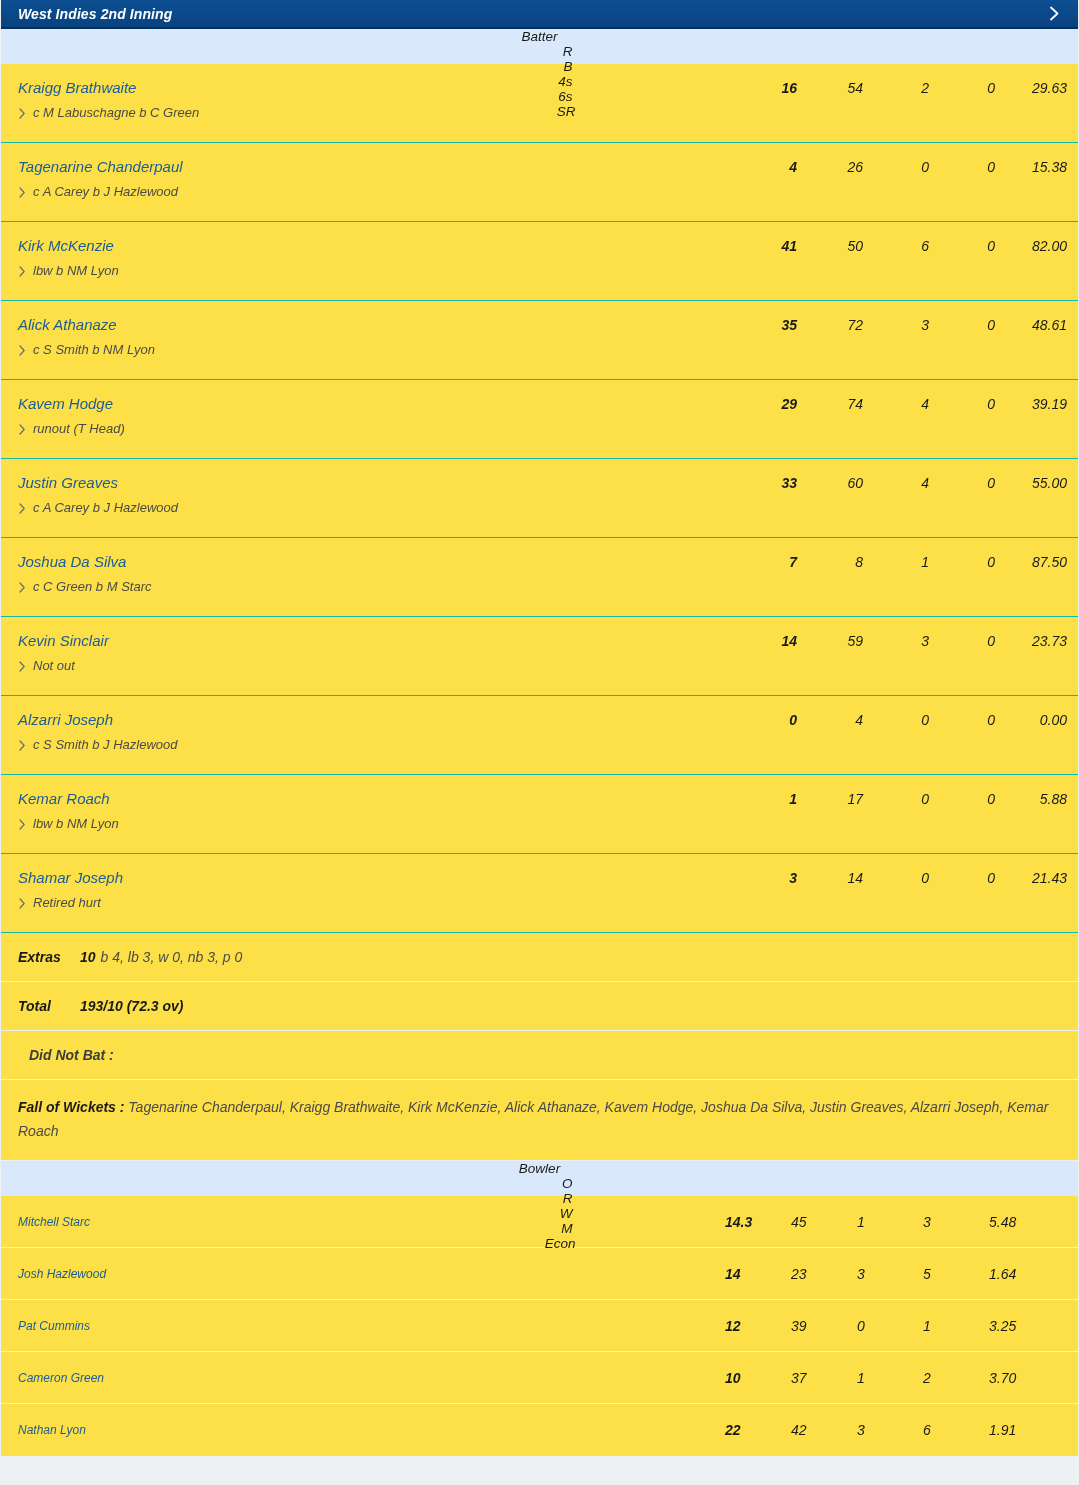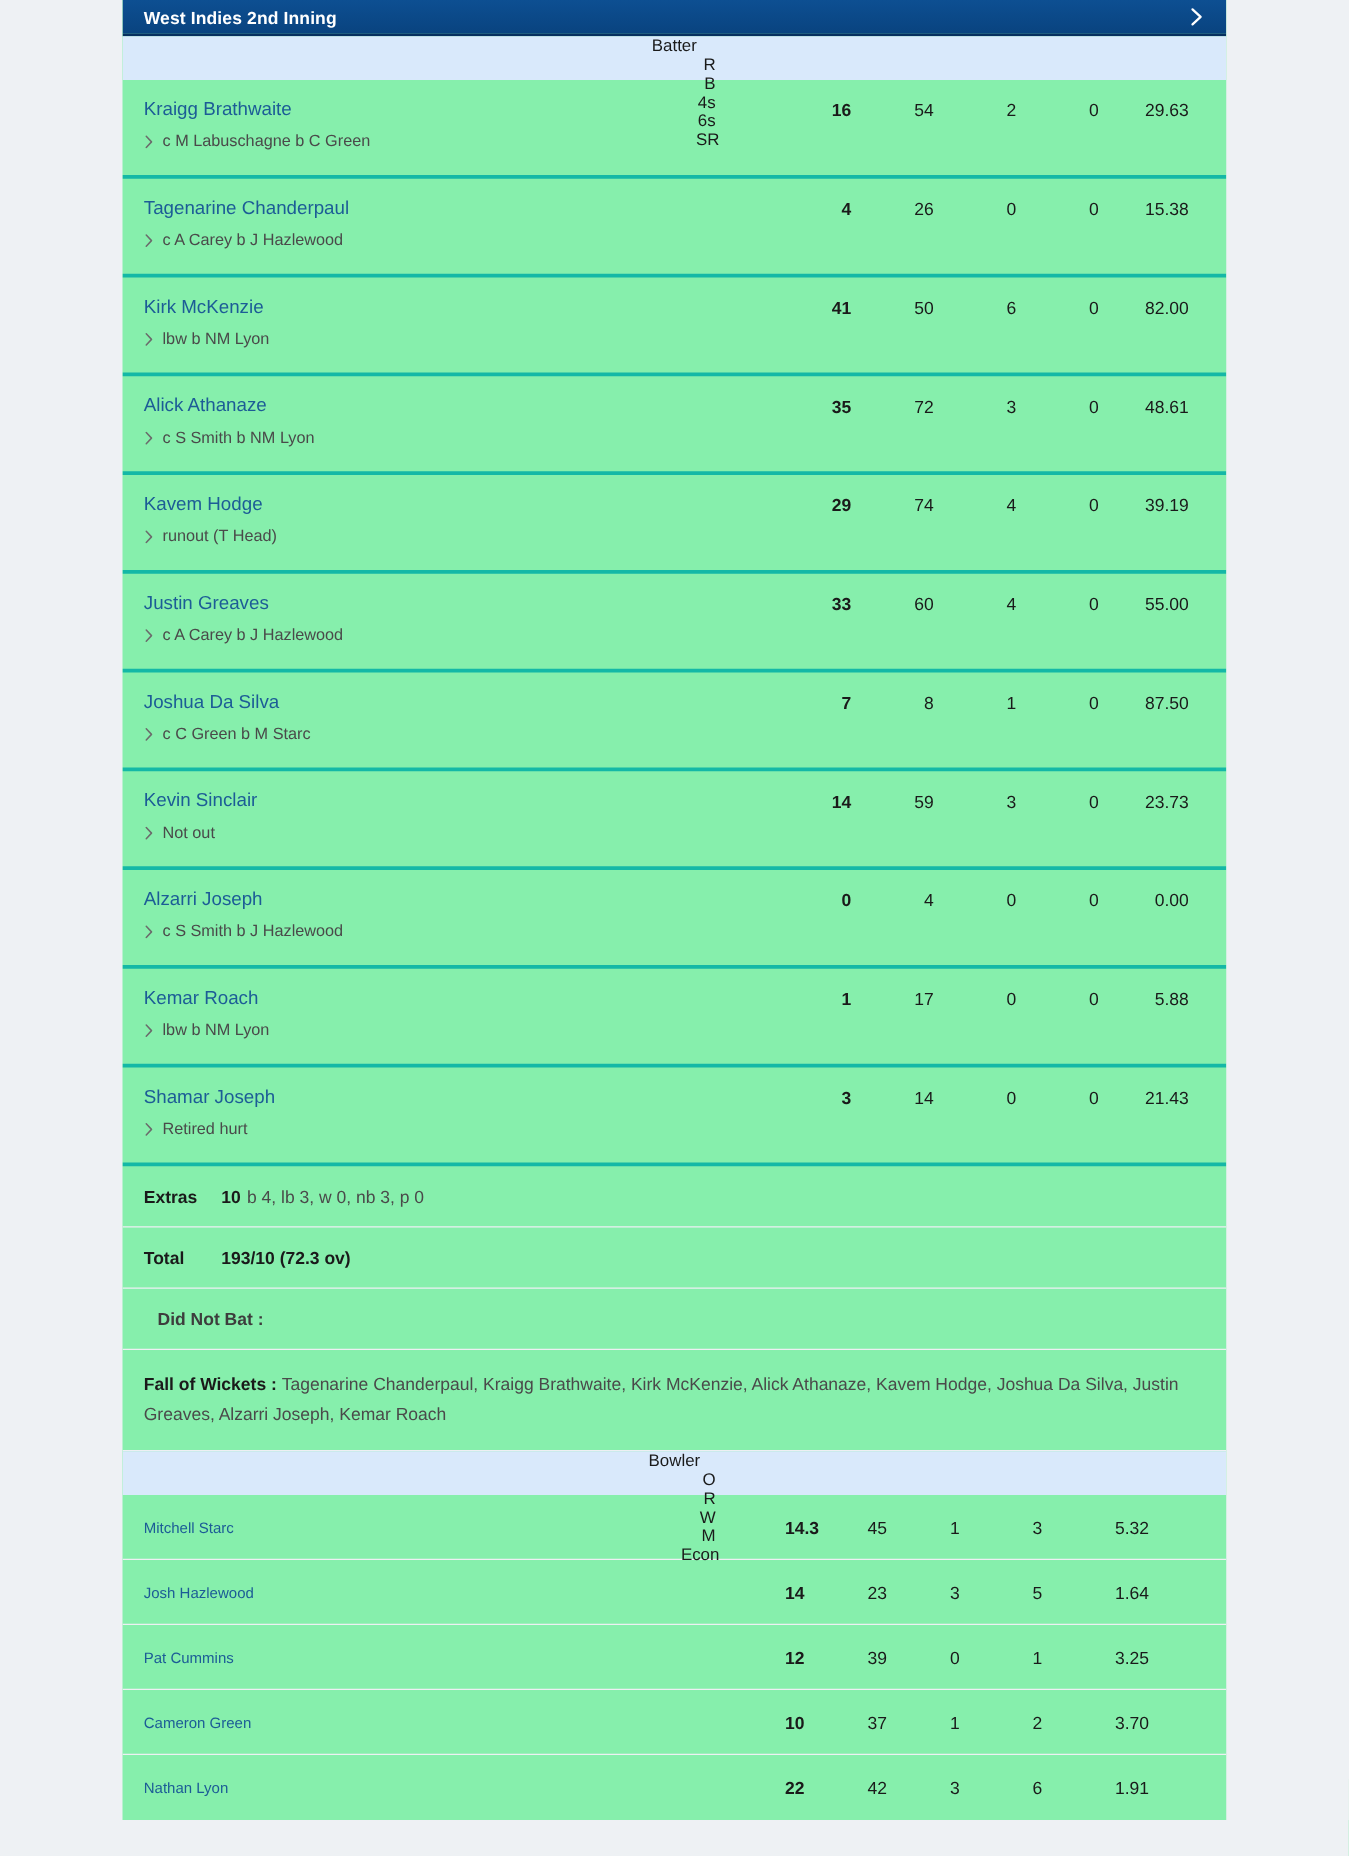--- a/index.html
+++ b/index.html
@@ -5,24 +5,25 @@
   * { box-sizing: border-box; margin: 0; padding: 0; }
 
   html, body {
     width: 1079px;
     background: #eef1f4;
     font-family: "Liberation Sans", sans-serif;
     -webkit-font-smoothing: antialiased;
   }
 
   .card {
-    width: 883px;
-    background: #86efac;
+    width: 1077px;
+    background: #fde047;
     margin: 0 auto;
     overflow: hidden;
+    font-style: italic;
   }
 
   
   .inning-header {
     height: 29px;
     background: #0a4b8c;
     background: linear-gradient(180deg, #0d4f92 0%, #09437f 100%);
     display: flex;
     align-items: center;
     justify-content: space-between;
@@ -57,22 +58,22 @@
     flex-direction: column;
   }
   .col-head .ch-name { flex: 1; text-align: left; }
   .col-head .ch-num  { width: 66px; text-align: right; }
   .col-head .ch-num.wide { width: 72px; }
 
   
   .bat-row {
     display: flex;
     align-items: flex-start;
-    padding: 15px 30px 15px 17px;
-    border-bottom: 3px solid #14b8a6;
+    padding: 15px 11px 15px 17px;
+    border-bottom: 1px solid #14b8a6;
     min-height: 79px;
   }
   .bat-left { flex: 1; display: flex; flex-direction: column; }
   .bat-name {
     color: #1c5c96;
     font-size: 15px;
     line-height: 1.15;
     margin-bottom: 10px;
     cursor: pointer;
     width: fit-content;
@@ -407,21 +408,21 @@
     <div class="ch-num wide">Econ</div>
   </div>
 
   <div id="bowling-rows">
       <div class="bowl-row">
         <div class="bowl-name"><span>Mitchell Starc</span></div>
         <div class="bowl-num bold">14.3</div>
         <div class="bowl-num">45</div>
         <div class="bowl-num">1</div>
         <div class="bowl-num">3</div>
-        <div class="bowl-num wide">5.32</div>
+        <div class="bowl-num wide">5.48</div>
       </div>
       <div class="bowl-row">
         <div class="bowl-name"><span>Josh Hazlewood</span></div>
         <div class="bowl-num bold">14</div>
         <div class="bowl-num">23</div>
         <div class="bowl-num">3</div>
         <div class="bowl-num">5</div>
         <div class="bowl-num wide">1.64</div>
       </div>
       <div class="bowl-row">

